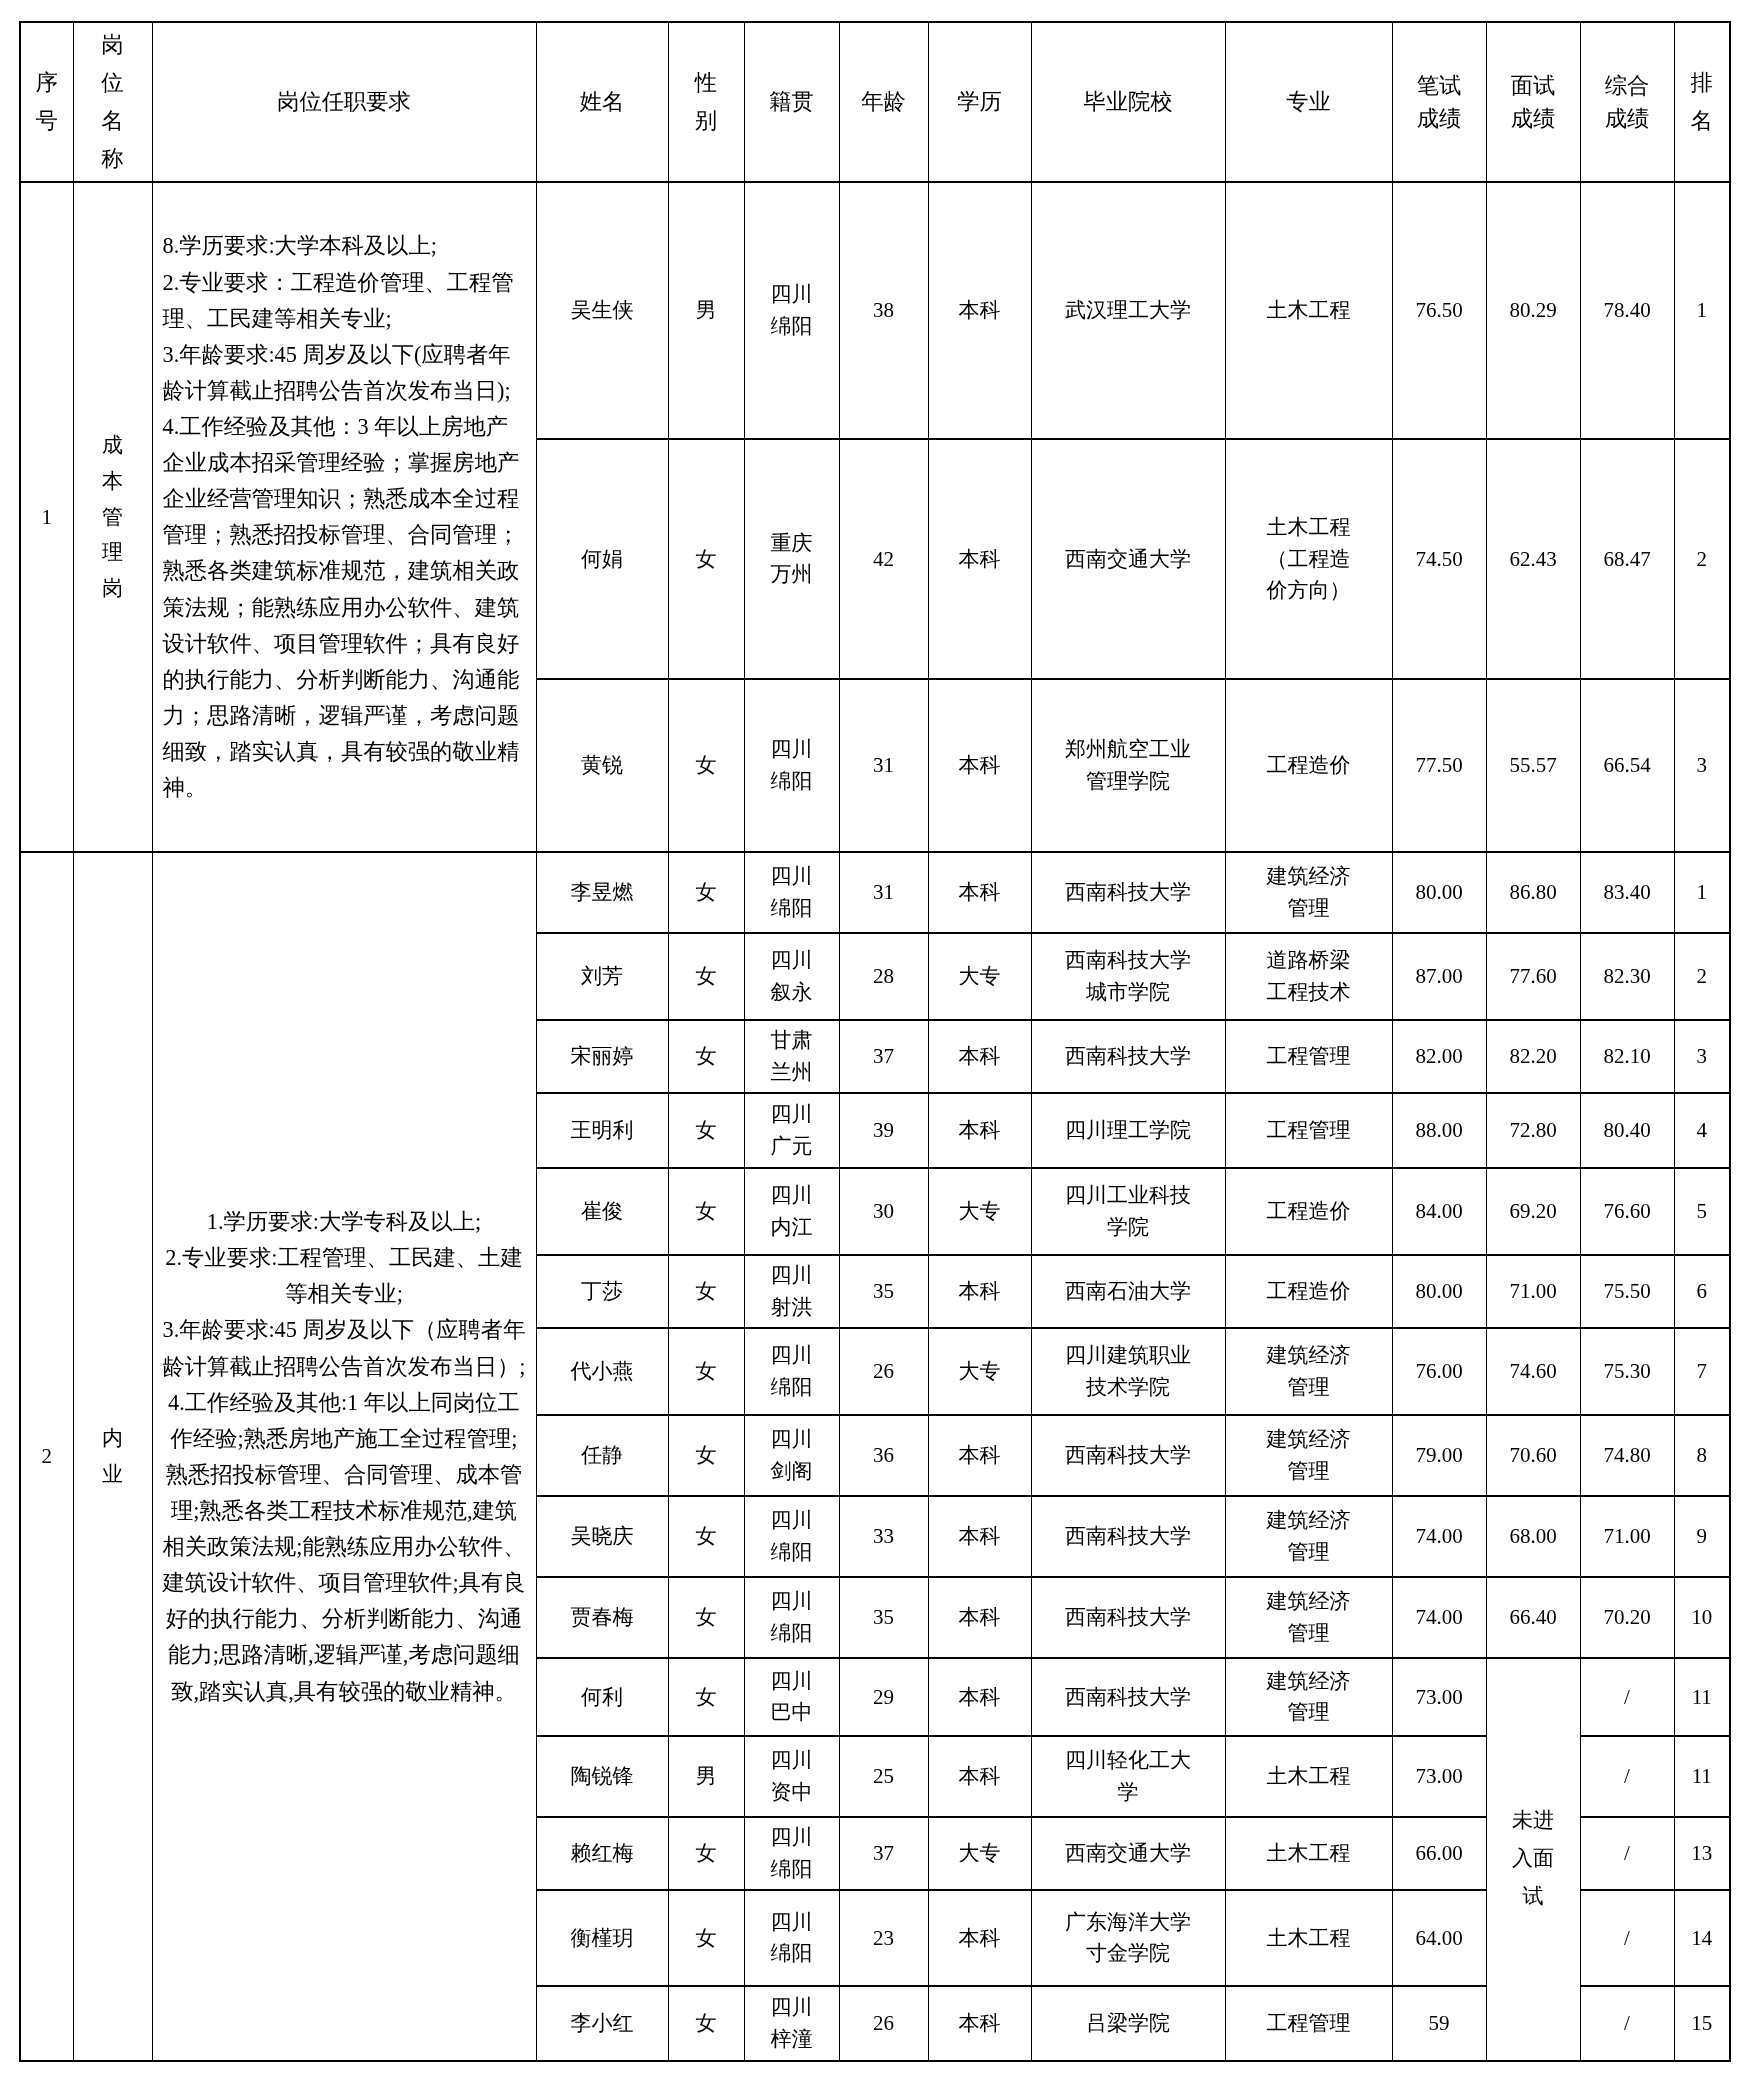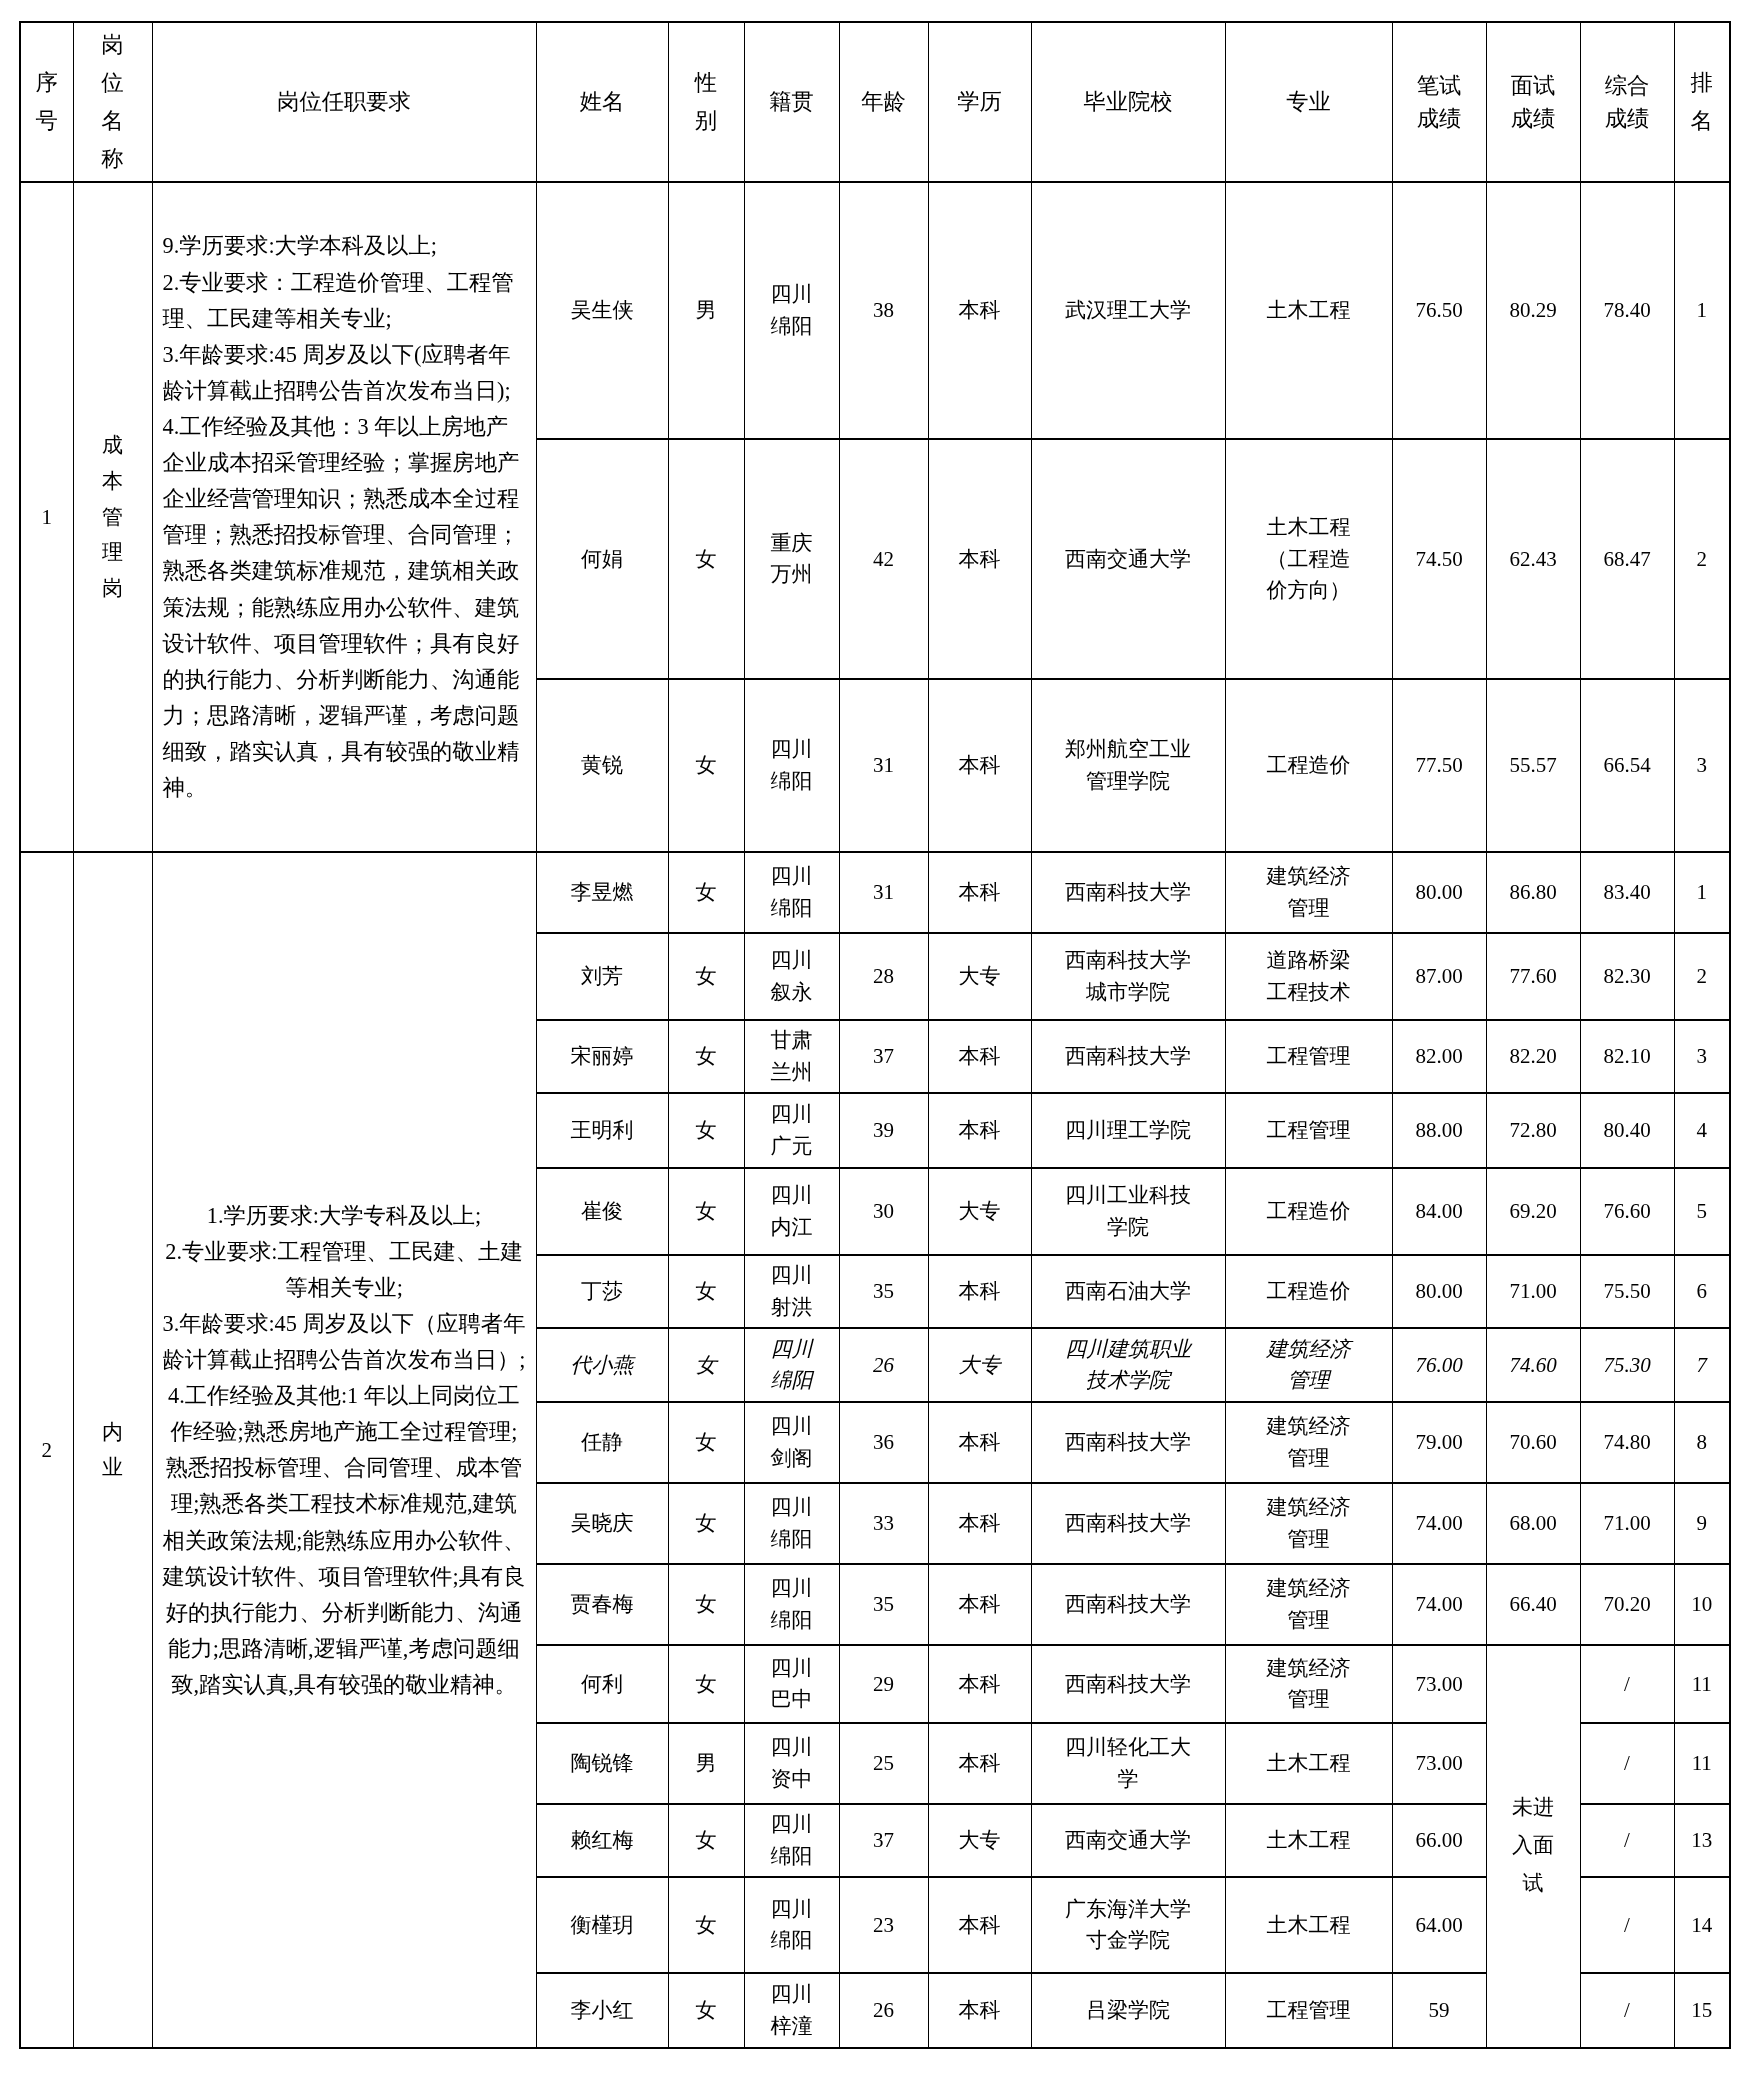--- a/index.html
+++ b/index.html
@@ -106,21 +106,21 @@
           </th>
       </tr>
     </thead>
     <tbody id="tbody">
         <tr style="height: 257px;">
           <td rowspan="3">1</td>
           <td rowspan="3">
             <div class="vstack">成本管理岗</div>
           </td>
           <td class="req-cell req-left" rowspan="3">
-            <div class="req-item">9.学历要求:大学本科及以上;</div>
+            <div class="req-item">8.学历要求:大学本科及以上;</div>
             <div class="req-item">2.专业要求：工程造价管理、工程管理、工民建等相关专业;</div>
             <div class="req-item">3.年龄要求:45 周岁及以下(应聘者年龄计算截止招聘公告首次发布当日);</div>
             <div class="req-item">4.工作经验及其他：3 年以上房地产企业成本招采管理经验；掌握房地产企业经营管理知识；熟悉成本全过程管理；熟悉招投标管理、合同管理；熟悉各类建筑标准规范，建筑相关政策法规；能熟练应用办公软件、建筑设计软件、项目管理软件；具有良好的执行能力、分析判断能力、沟通能力；思路清晰，逻辑严谨，考虑问题细致，踏实认真，具有较强的敬业精神。</div>
           </td>
           <td>吴生侠</td>
           <td>男</td>
           <td>
             <div class="home">四川绵阳</div>
           </td>
           <td>38</td>
@@ -291,21 +291,21 @@
             <div class="school">西南石油大学</div>
           </td>
           <td>
             <div class="major">工程造价</div>
           </td>
           <td>80.00</td>
           <td>71.00</td>
           <td>75.50</td>
           <td>6</td>
         </tr>
-        <tr style="height: 74px; font-style: italic;">
+        <tr style="height: 87px;">
           <td>代小燕</td>
           <td>女</td>
           <td>
             <div class="home">四川绵阳</div>
           </td>
           <td>26</td>
           <td>大专</td>
           <td>
             <div class="school">四川建筑职业技术学院</div>
           </td>

